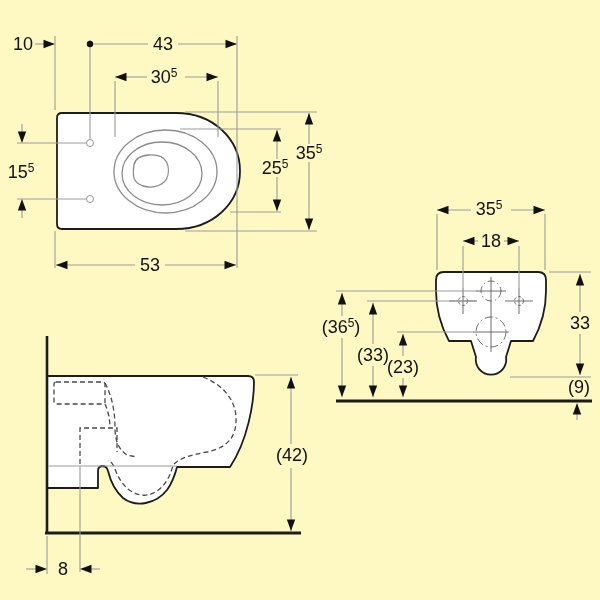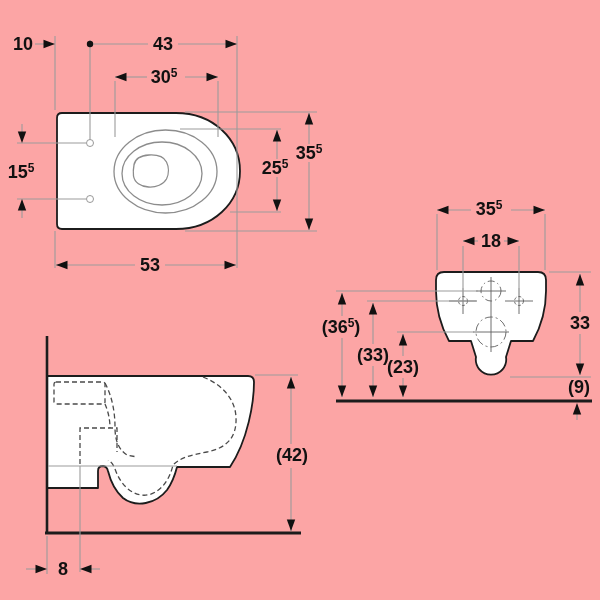--- a/index.html
+++ b/index.html
@@ -1,16 +1,16 @@
 <!DOCTYPE html>
 <html><head>
 <meta charset="utf-8">
 <style>
   html,body{margin:0;padding:0;background:#ffffff;}
-  #canvas{width:600px;height:600px;position:relative;background:#fca5a5;overflow:hidden;font-weight:bold;}
+  #canvas{width:600px;height:600px;position:relative;background:#fef9c3;overflow:hidden;}
   svg{display:block;}
   svg text{font-family:"Liberation Sans","DejaVu Sans",sans-serif;font-size:18px;}
   svg text .sup{font-size:12px;}
   .dimline{fill:none;stroke-width:1.1;}
   .blackline{fill:#ffffff;stroke-width:1.8;stroke-linejoin:round;stroke-linecap:round;}
   .thin{fill:none;stroke-width:0.9;}
 </style>
 </head>
 <body>
 

